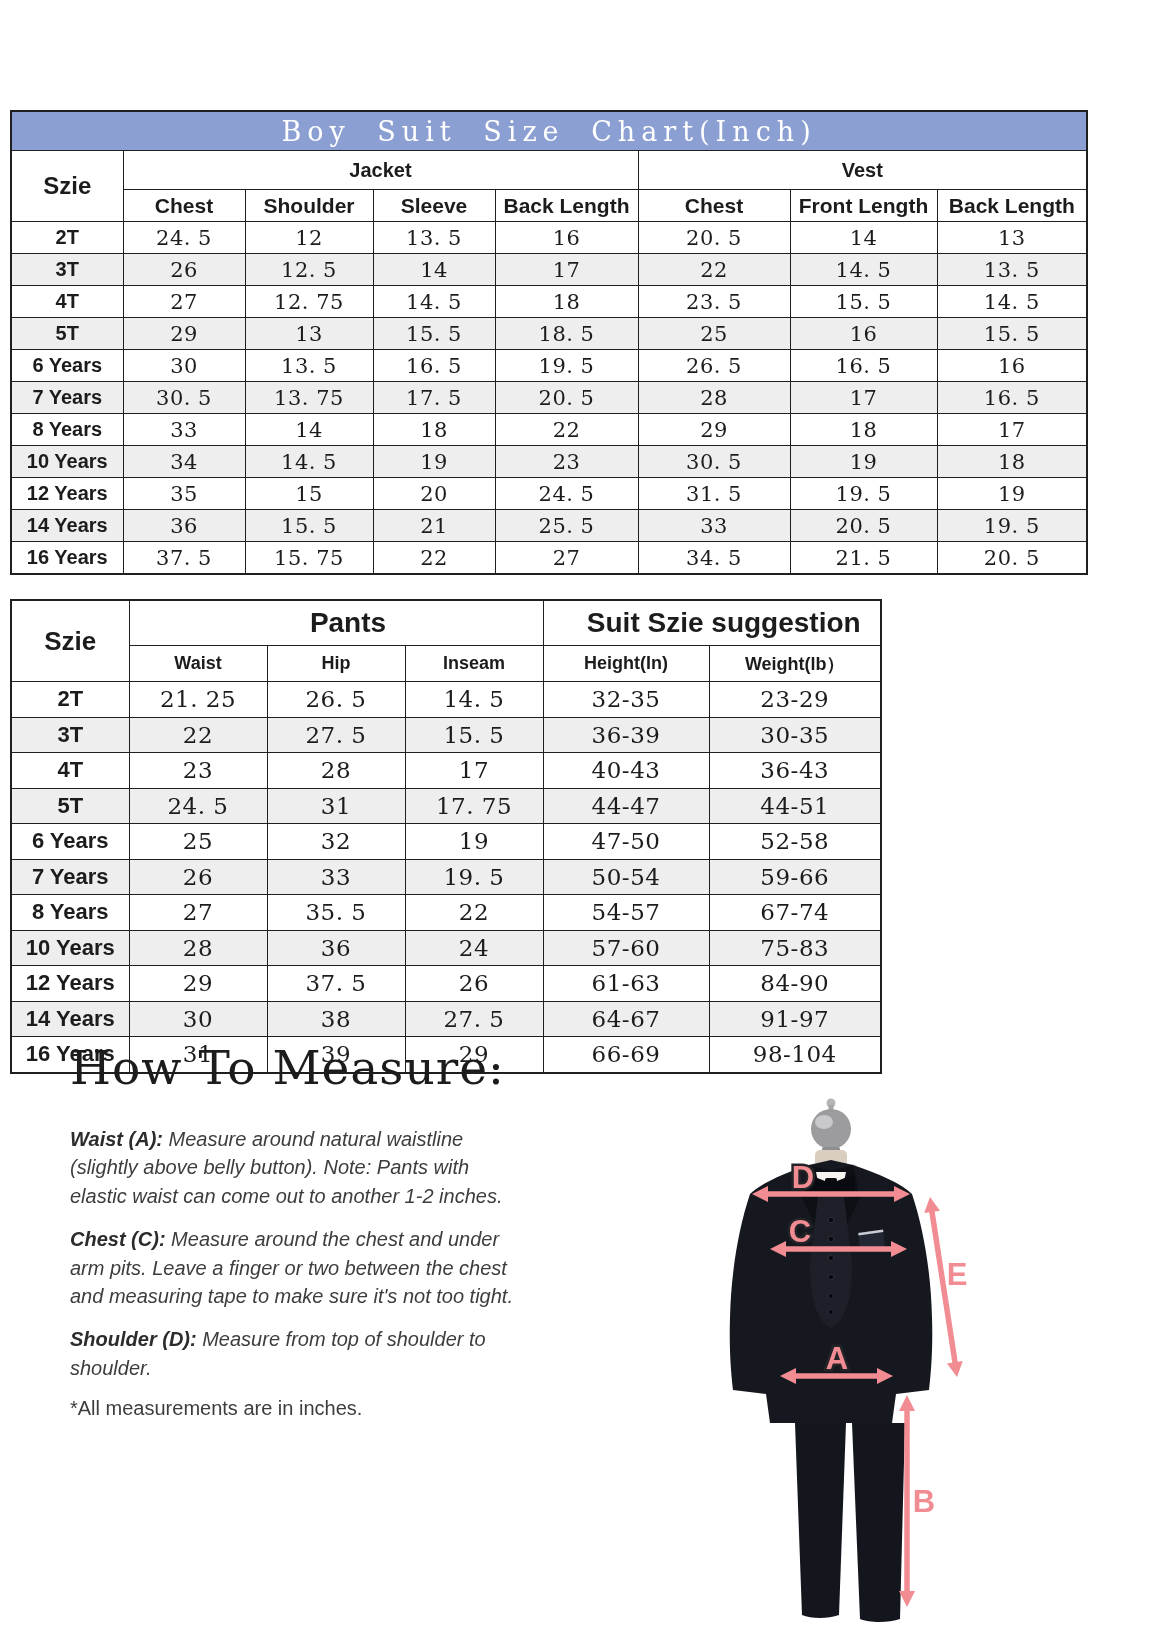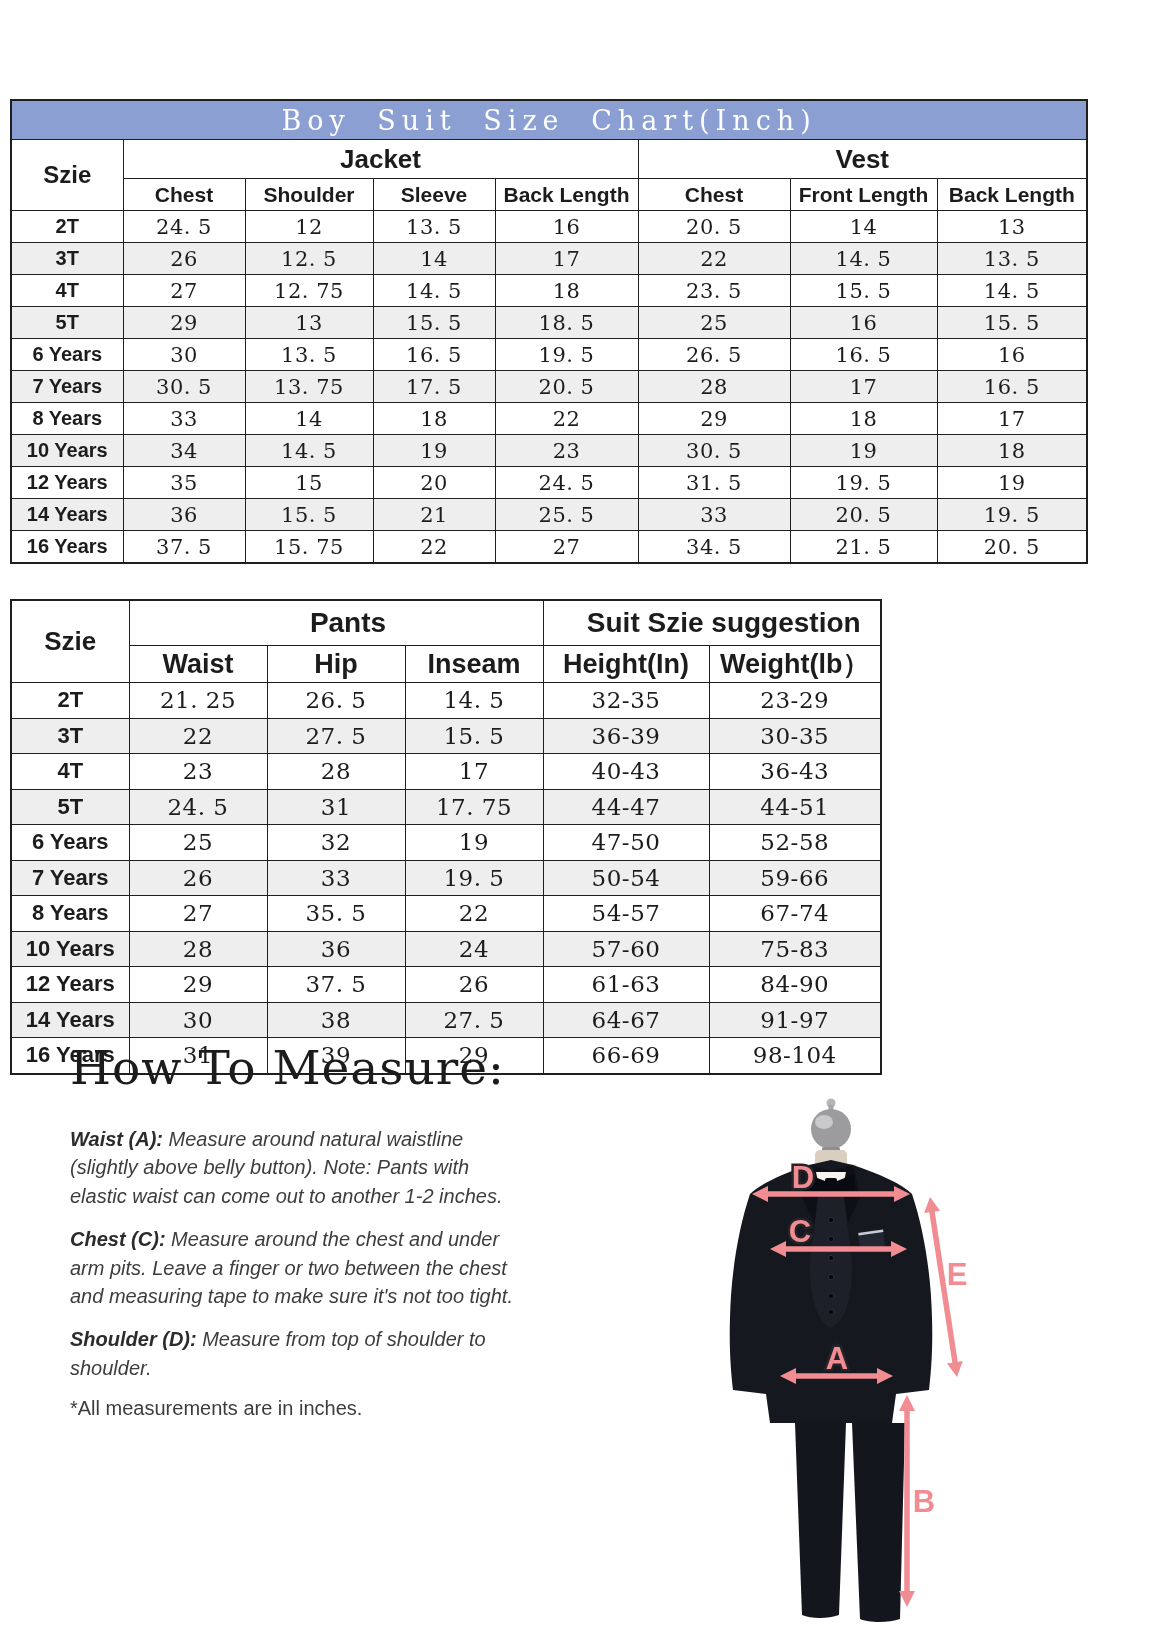--- a/index.html
+++ b/index.html
@@ -3,35 +3,35 @@
 <meta charset="utf-8">
 <style>
   html,body{margin:0;padding:0;background:#ffffff;}
   #canvas{position:relative;width:1150px;height:1650px;background:#ffffff;overflow:hidden;
           font-family:"Liberation Sans",sans-serif;color:#1c1c1c;}
 
   
   .chart{border-collapse:collapse;table-layout:fixed;width:100%;}
   .chart th,.chart td{border:1.5px solid #1f1f1f;padding:0;text-align:center;vertical-align:middle;overflow:hidden;}
   .chart{border:2.5px solid #1f1f1f;}
-  .t1wrap{position:absolute;left:10px;top:99px;width:1012px;}
+  .t1wrap{position:absolute;left:10px;top:110px;width:1012px;}
   .t2wrap{position:absolute;left:10px;top:599px;width:870px;}
 
   .band th{background:#8B9FD2;color:#ffffff;height:38px;
            font-family:"DejaVu Serif",serif;font-weight:400;font-size:27px;
            letter-spacing:6px;word-spacing:12px;}
   .t1wrap .szie{font-size:24px;font-weight:bold;}
-  .t1wrap .grp{font-size:26px;font-weight:bold;height:38px;}
+  .t1wrap .grp{font-size:20px;font-weight:bold;height:38px;}
   .t1wrap .sub th{font-size:21px;font-weight:bold;height:31px;margin-left:9px;}
   .t1wrap tbody th{font-size:20px;font-weight:bold;height:31px;}
   .t1wrap tbody td{font-family:"DejaVu Serif",serif;font-size:21px;letter-spacing:.5px;}
 
   .t2wrap .szie{font-size:26px;font-weight:bold;}
   .t2wrap .grp{font-size:28px;font-weight:bold;height:44px;padding-left:24px;}
-  .t2wrap .sub th{font-size:27px;font-weight:bold;height:35px;}
+  .t2wrap .sub th{font-size:18px;font-weight:bold;height:35px;}
   .t2wrap tbody th{font-size:22px;font-weight:bold;height:34.5px;}
   .t2wrap tbody td{font-family:"DejaVu Serif",serif;font-size:23px;letter-spacing:.5px;}
 
   .chart tbody tr:nth-child(even){background:#eeeeee;}
 
   
   .measure{position:absolute;left:70px;top:1040px;width:455px;}
   .measure h1{font-family:"DejaVu Serif",serif;font-weight:400;font-size:47px;
               letter-spacing:1px;color:#1c1c1c;margin:0 0 30px 0;}
   .mitem{font-size:20px;line-height:1.42;color:#3d3d3d;margin:0 0 15px 0;font-style:italic;}

